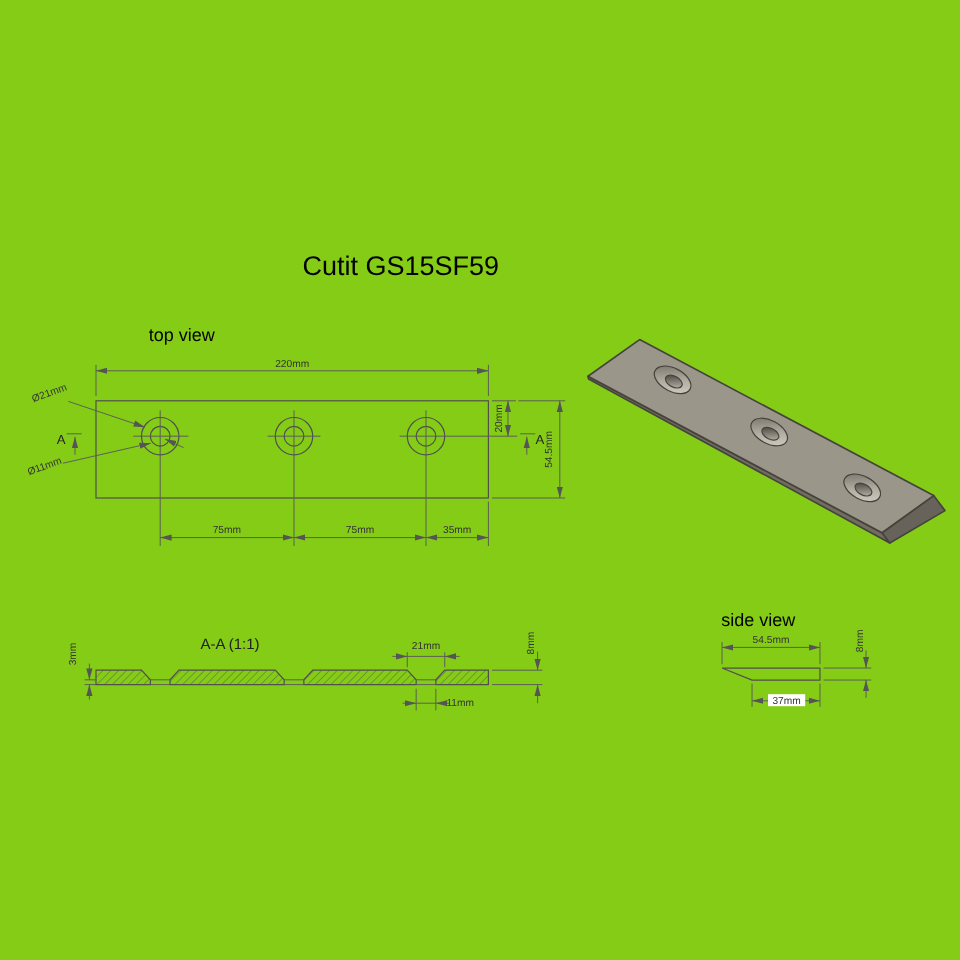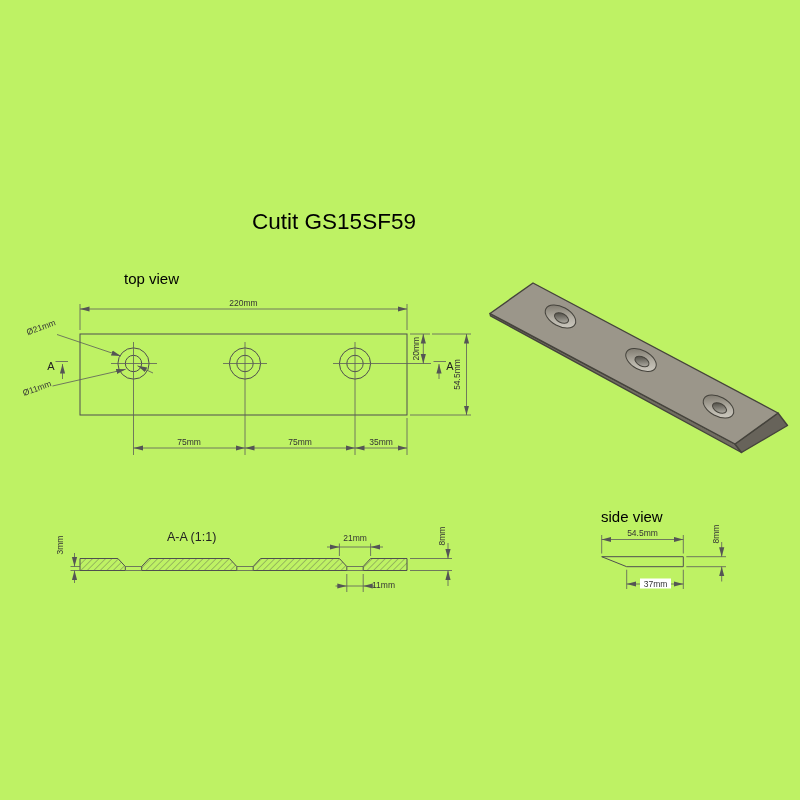--- a/index.html
+++ b/index.html
@@ -1,16 +1,16 @@
 <!DOCTYPE html>
 <html><head>
 <meta charset="utf-8">
 <style>
   html,body{margin:0;padding:0;background:#fff;}
-  #canvas{position:relative;width:800px;height:800px;background:#bef264;overflow:hidden;
+  #canvas{position:relative;width:800px;height:800px;background:#84cc16;overflow:hidden;
           font-family:"Liberation Sans",sans-serif;}
   svg{display:block;}
   .ol{stroke:#4f4f4f;stroke-width:1;fill:none;}
   .thin{stroke:#5a5a5a;stroke-width:0.8;fill:none;}
   .dim{stroke:#5a5a5a;stroke-width:0.8;fill:none;}
   .dimtxt{font:8.5px "Liberation Sans",sans-serif;fill:#333;}
   .lbltxt{font:15px "Liberation Sans",sans-serif;fill:#000;}
   .sectxt{font:12.5px "Liberation Sans",sans-serif;fill:#222;}
   .atxt{font:11px "Liberation Sans",sans-serif;fill:#222;}
   .titletxt{font:22.5px "Liberation Sans",sans-serif;fill:#000;}

